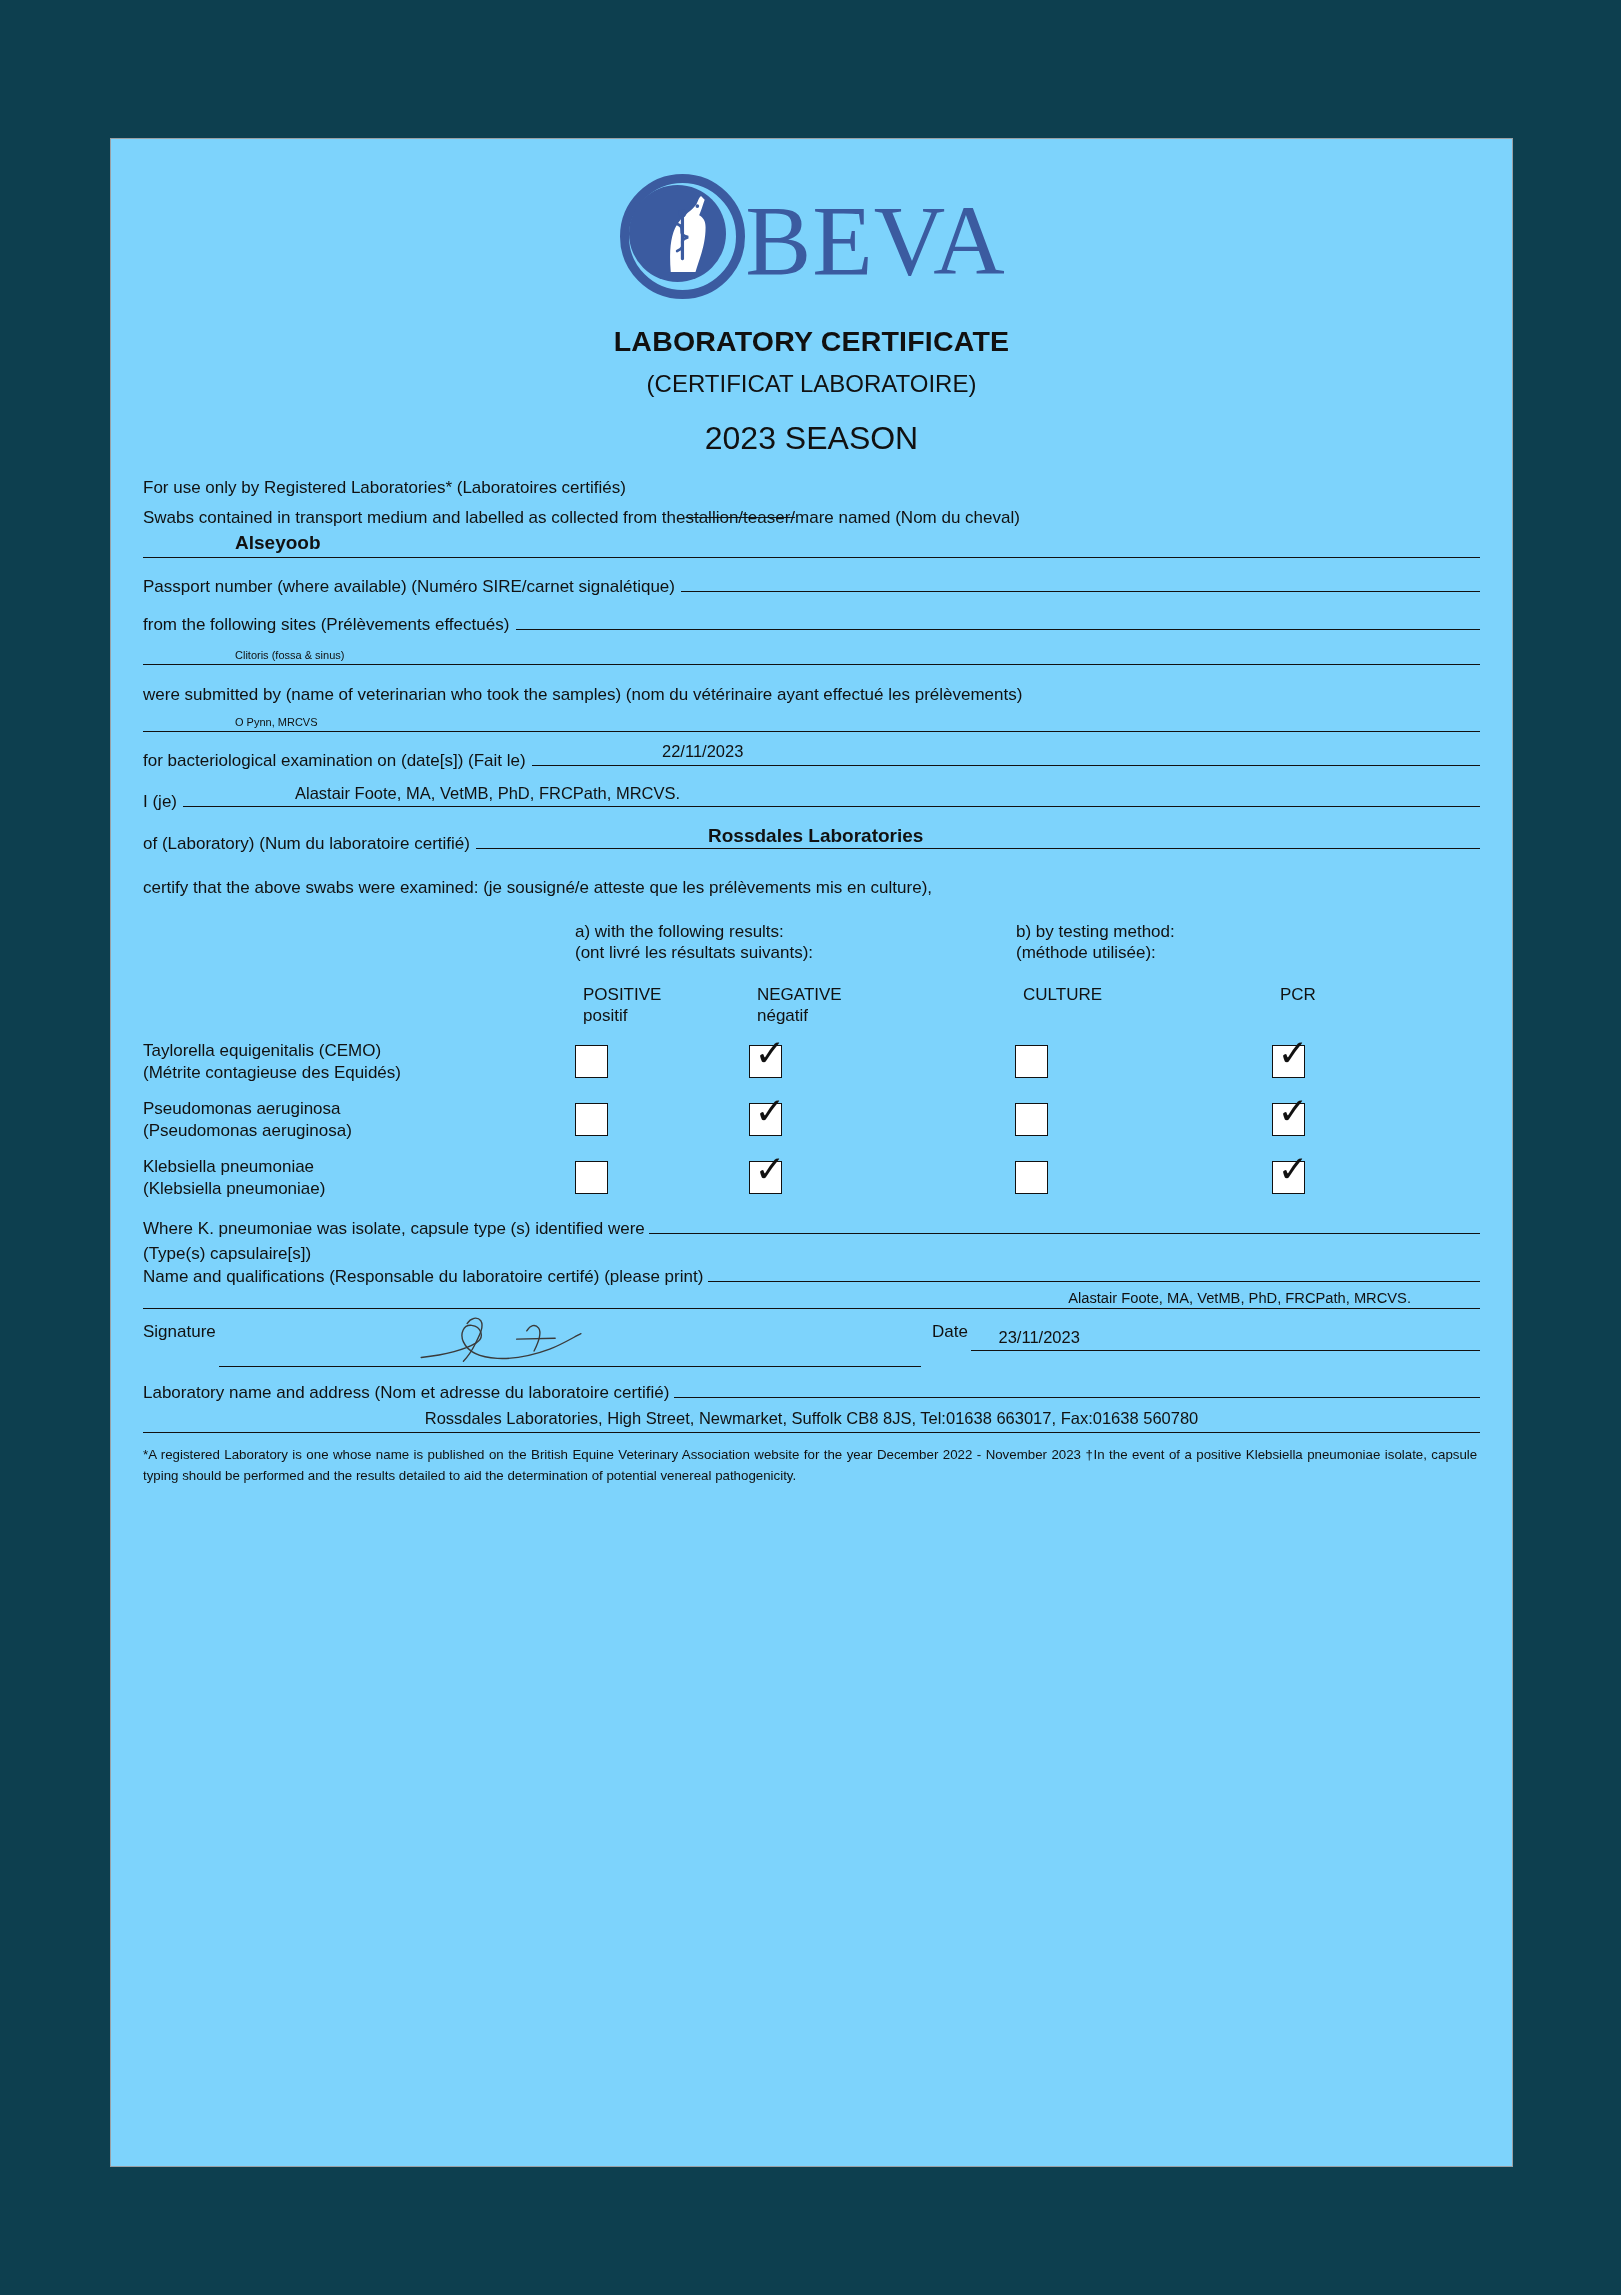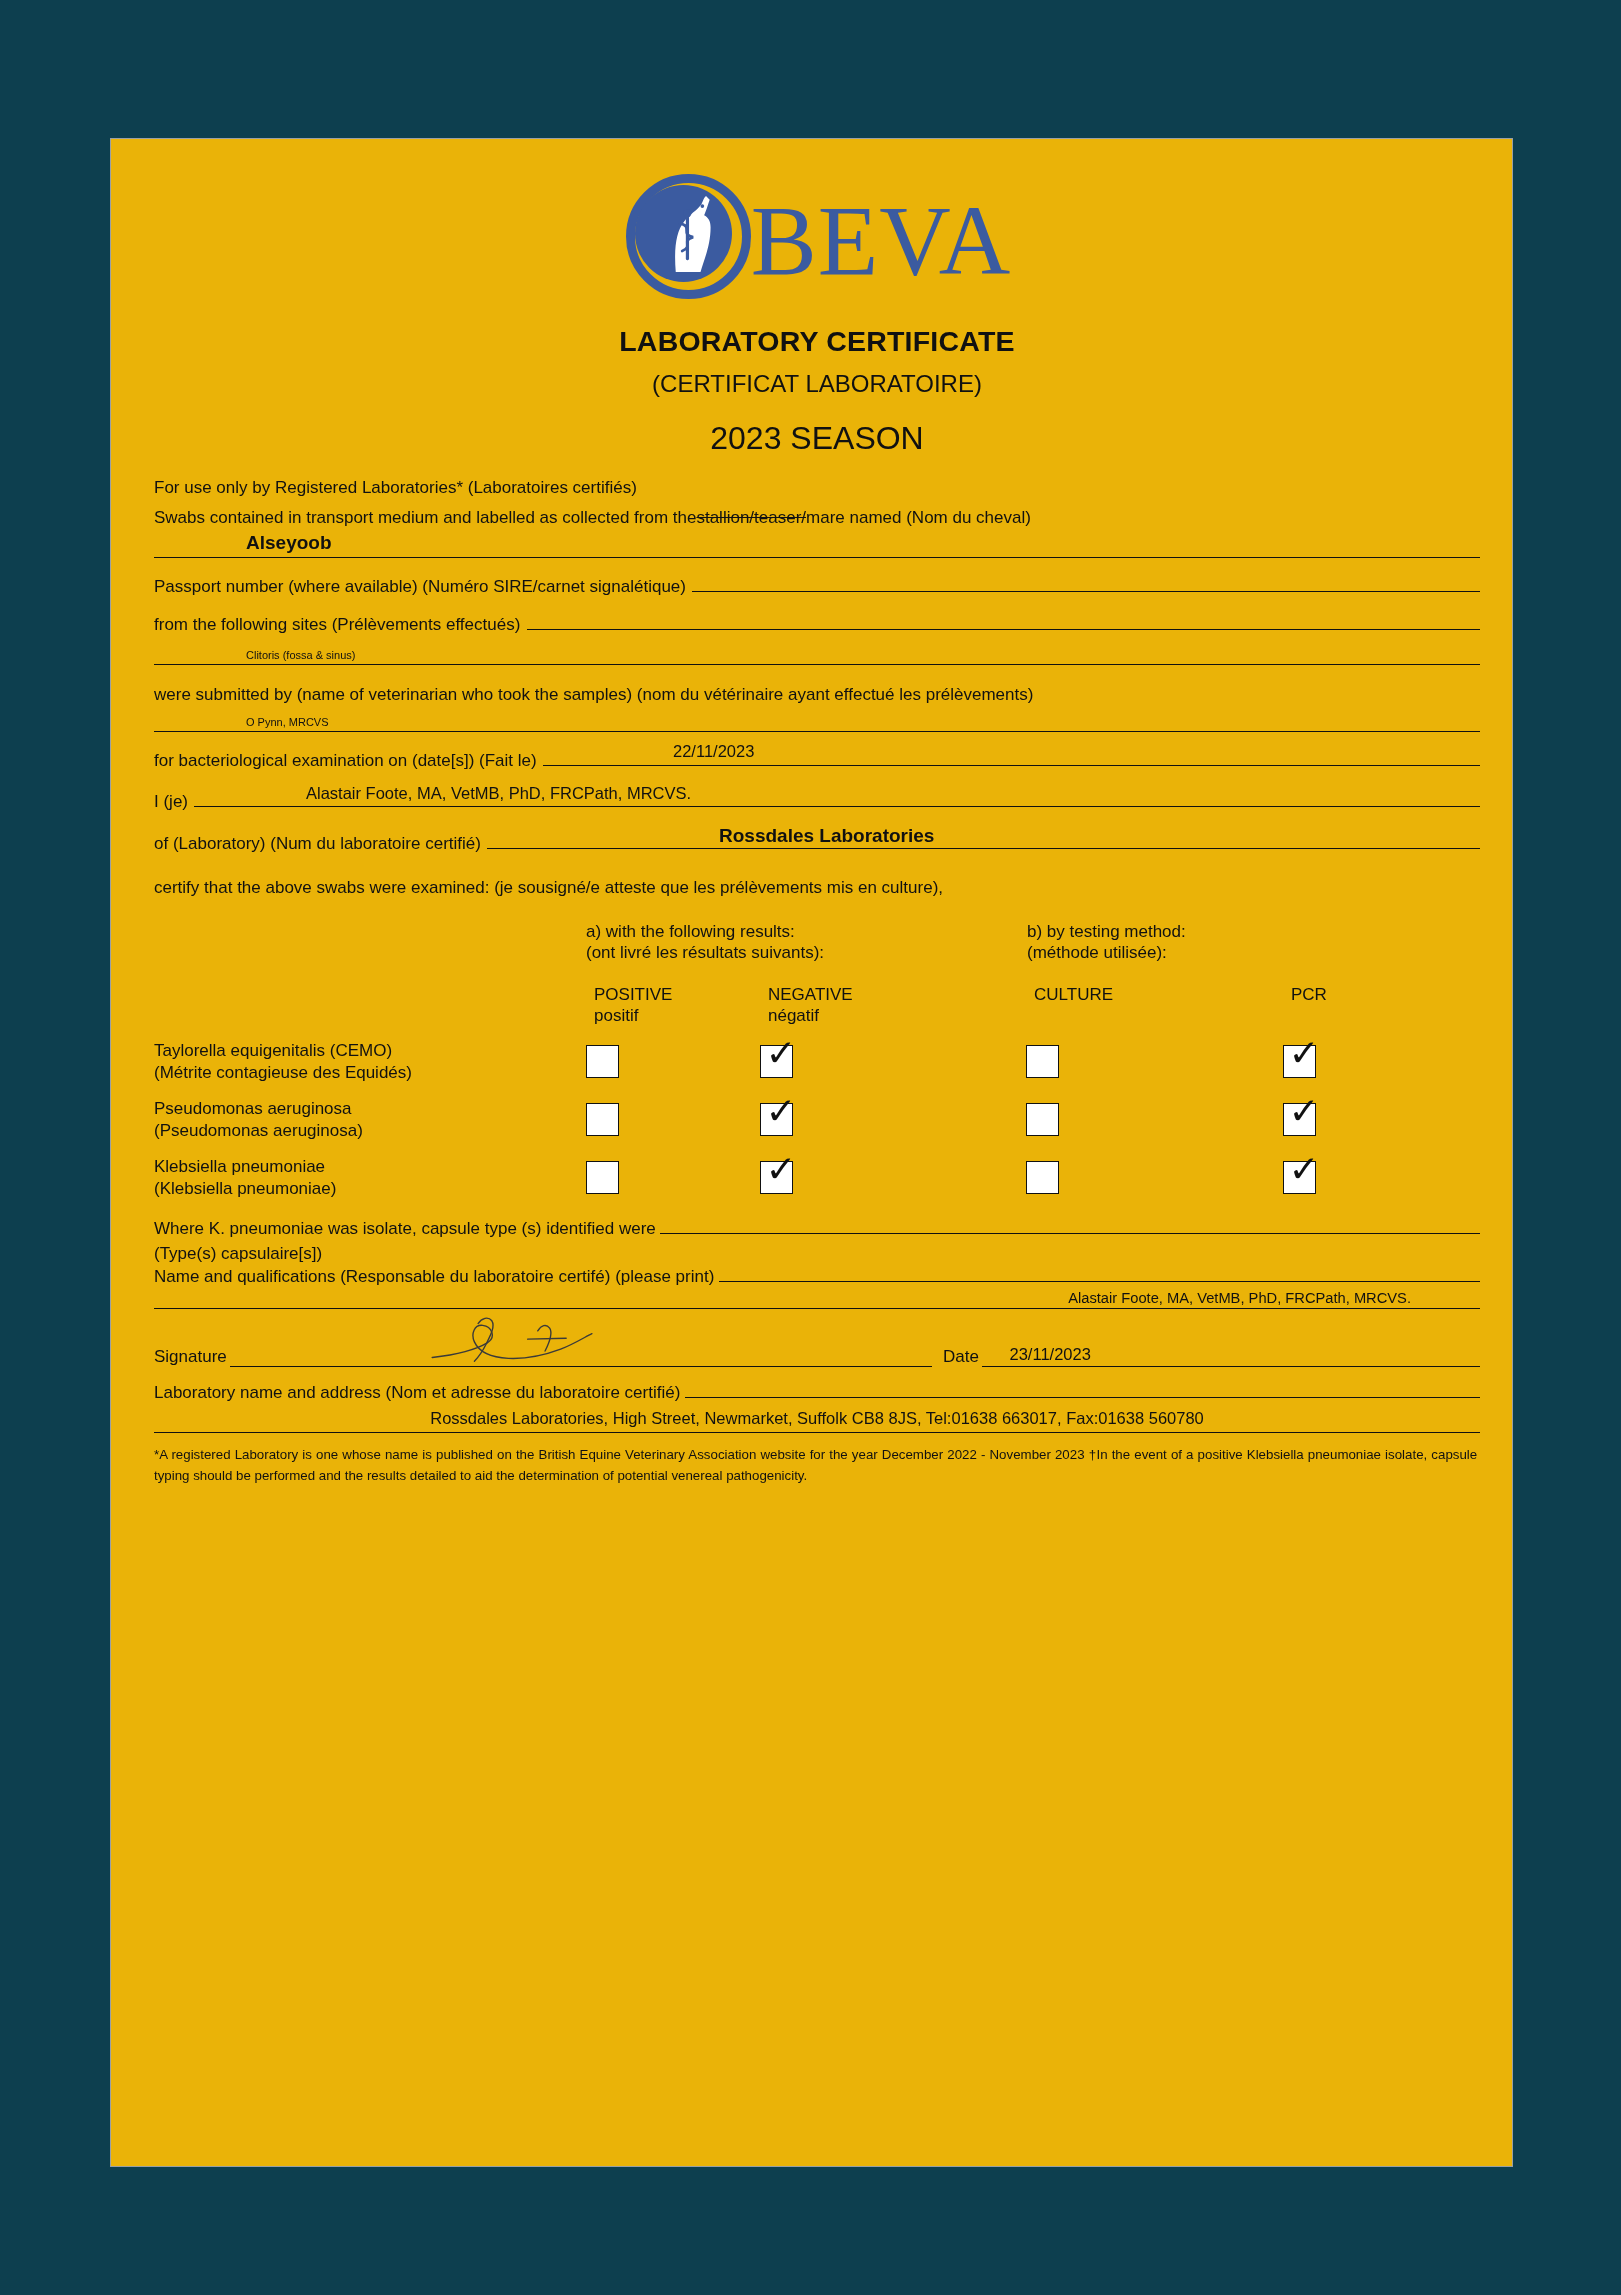--- a/index.html
+++ b/index.html
@@ -12,24 +12,24 @@
     height: 2295px;
     font-family: "Liberation Sans", sans-serif;
     overflow: hidden;
   }
   .page {
     position: absolute;
     left: 110px;
     top: 138px;
     width: 1403px;
     height: 2029px;
-    background: #eab308;
+    background: #7dd3fc;
     border: 1.8px solid #9aa0a4;
     box-sizing: border-box;
-    padding: 0 0 0 11px;
+    padding: 0 0 0 0;
   }
   .inner {
     padding: 18.4px 32px 13.8px 32px;
   }
 
   
   .logo-wrap {
     text-align: center;
     padding-top: 13.8px;
     height: 152px;
@@ -216,21 +216,21 @@
     text-align: right;
     font-size: 14.7px;
     color: #111;
     padding-bottom: 2.8px;
     padding-right: 69px;
     margin-top: 2.8px;
   }
 
   .sig-row {
     display: flex;
-    align-items: flex-end;
+    align-items: flex-start;
     margin-top: 13px;
     gap: 3px;
   }
   .sig-label { font-size: 17px; color: #111; }
   .sig-line {
     position: relative;
     flex: 0 0 702px;
     border-bottom: 1.1px solid #111;
     height: 44px;
   }

